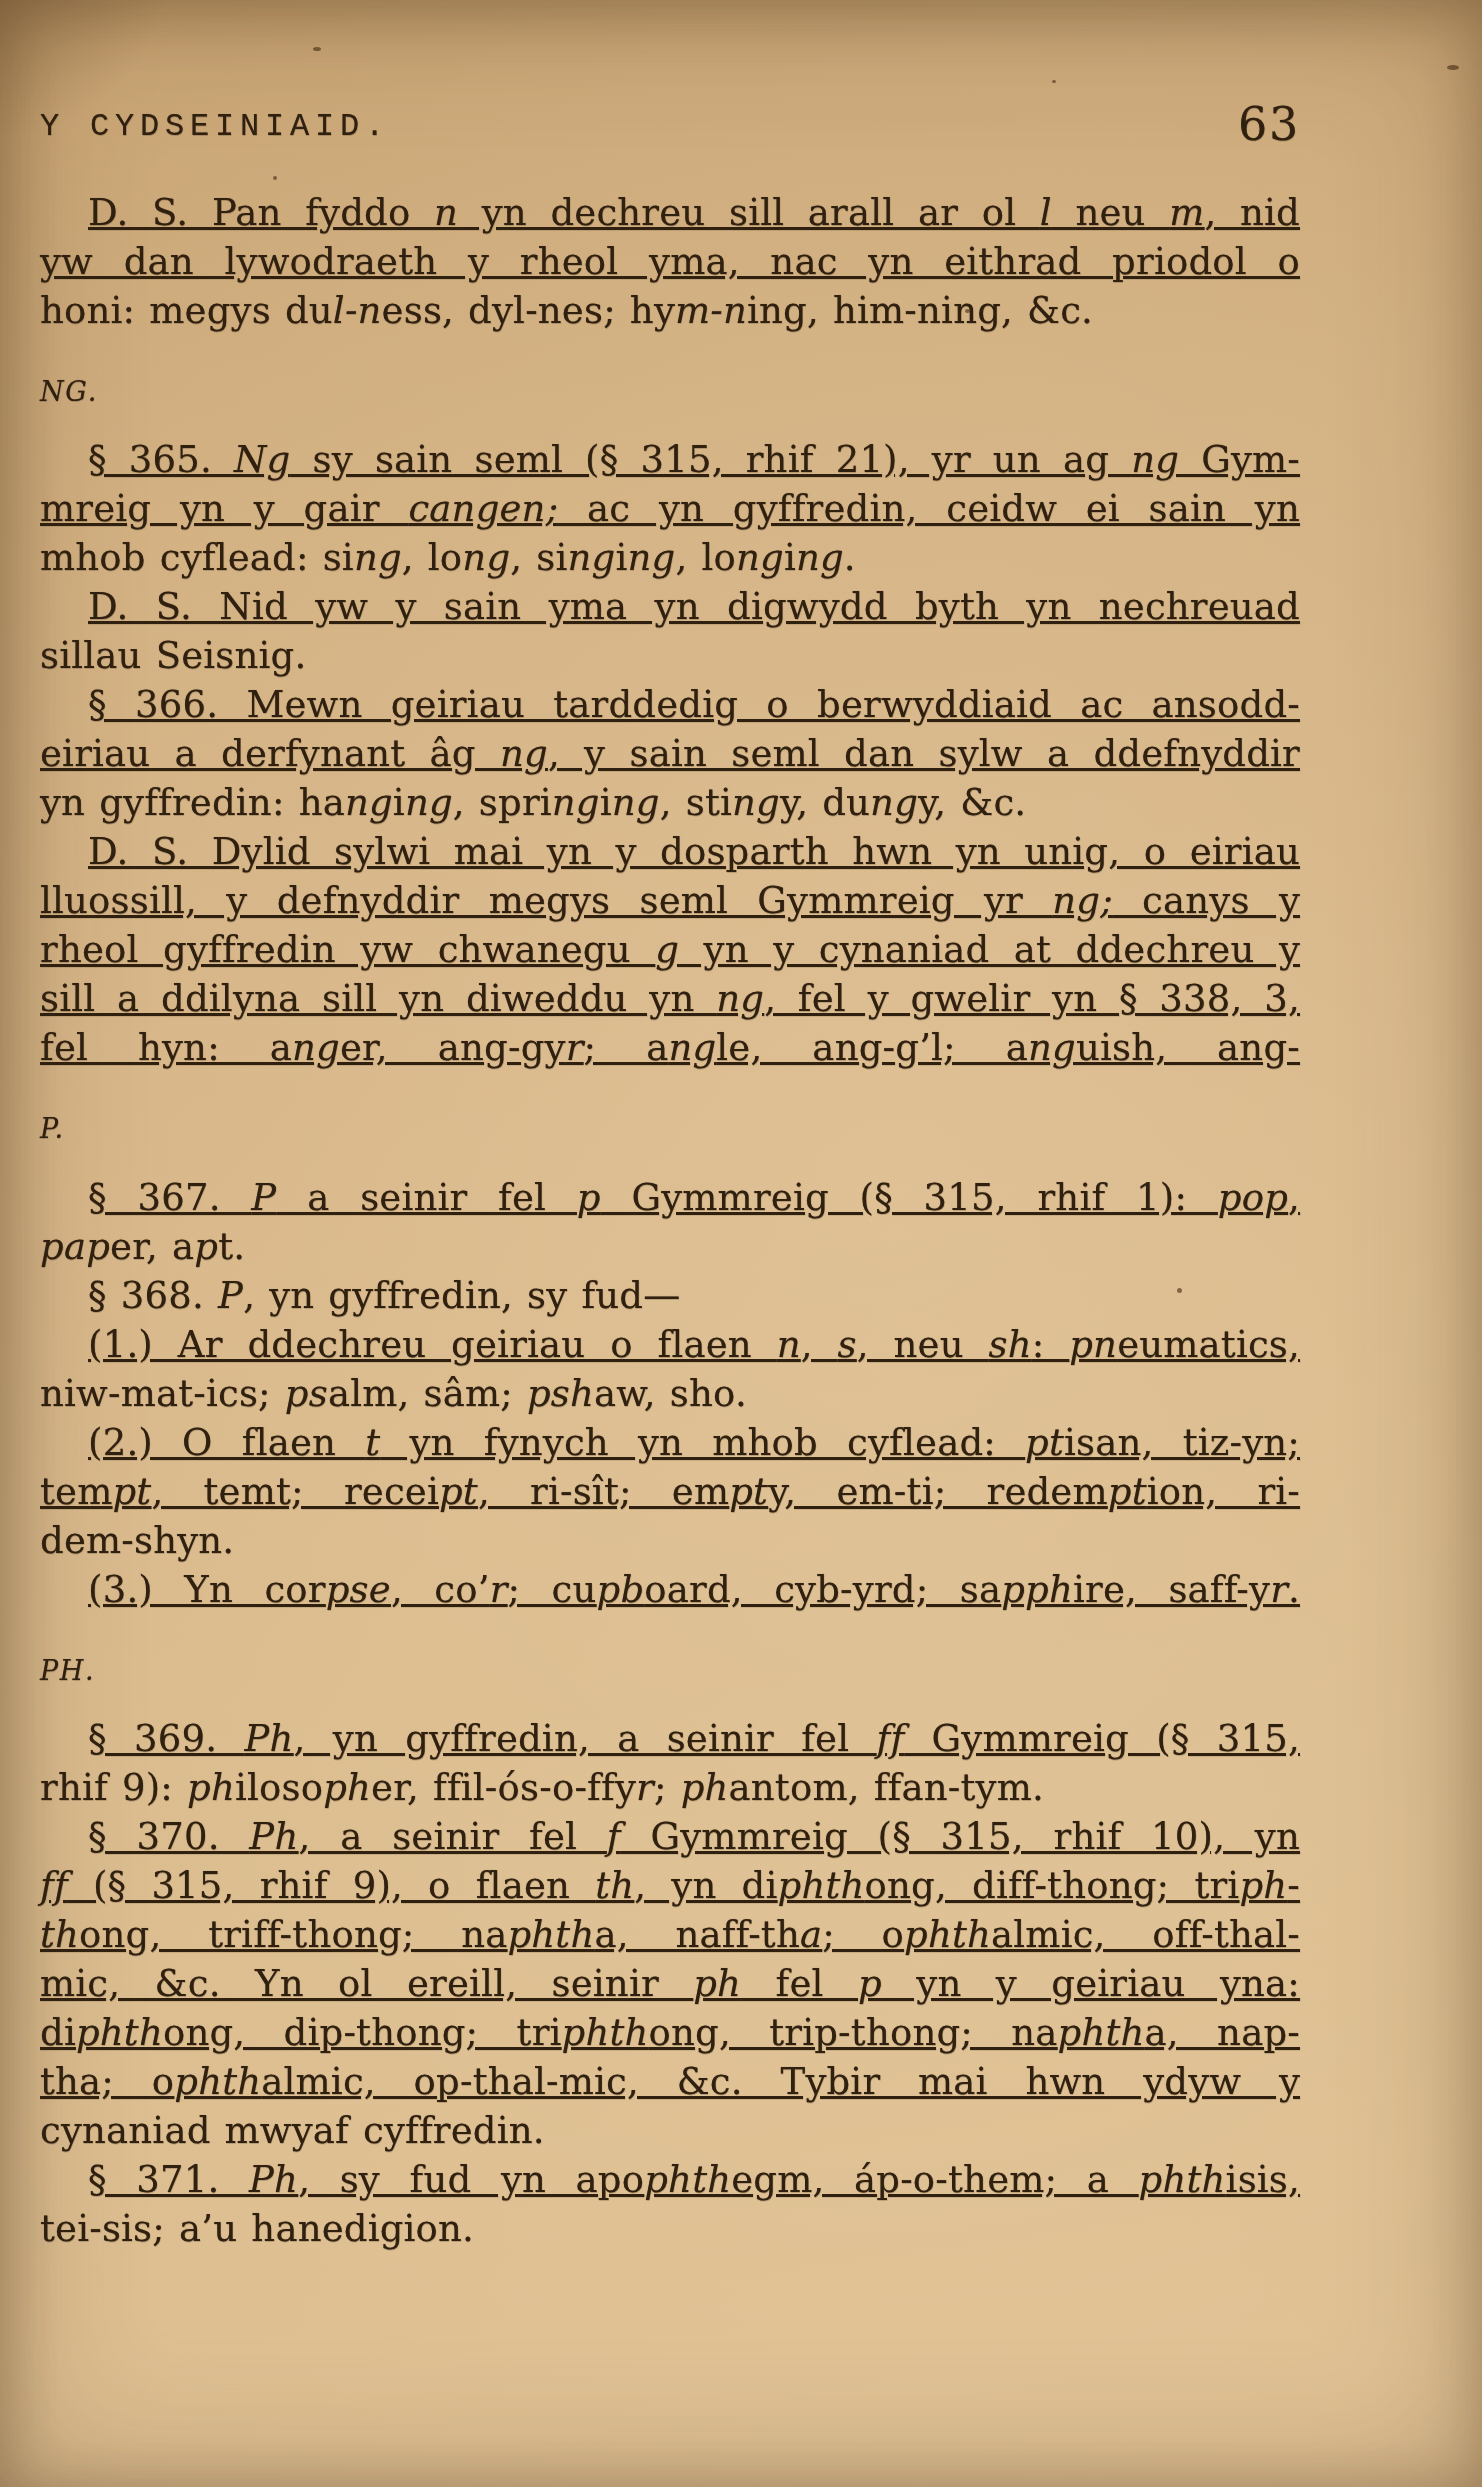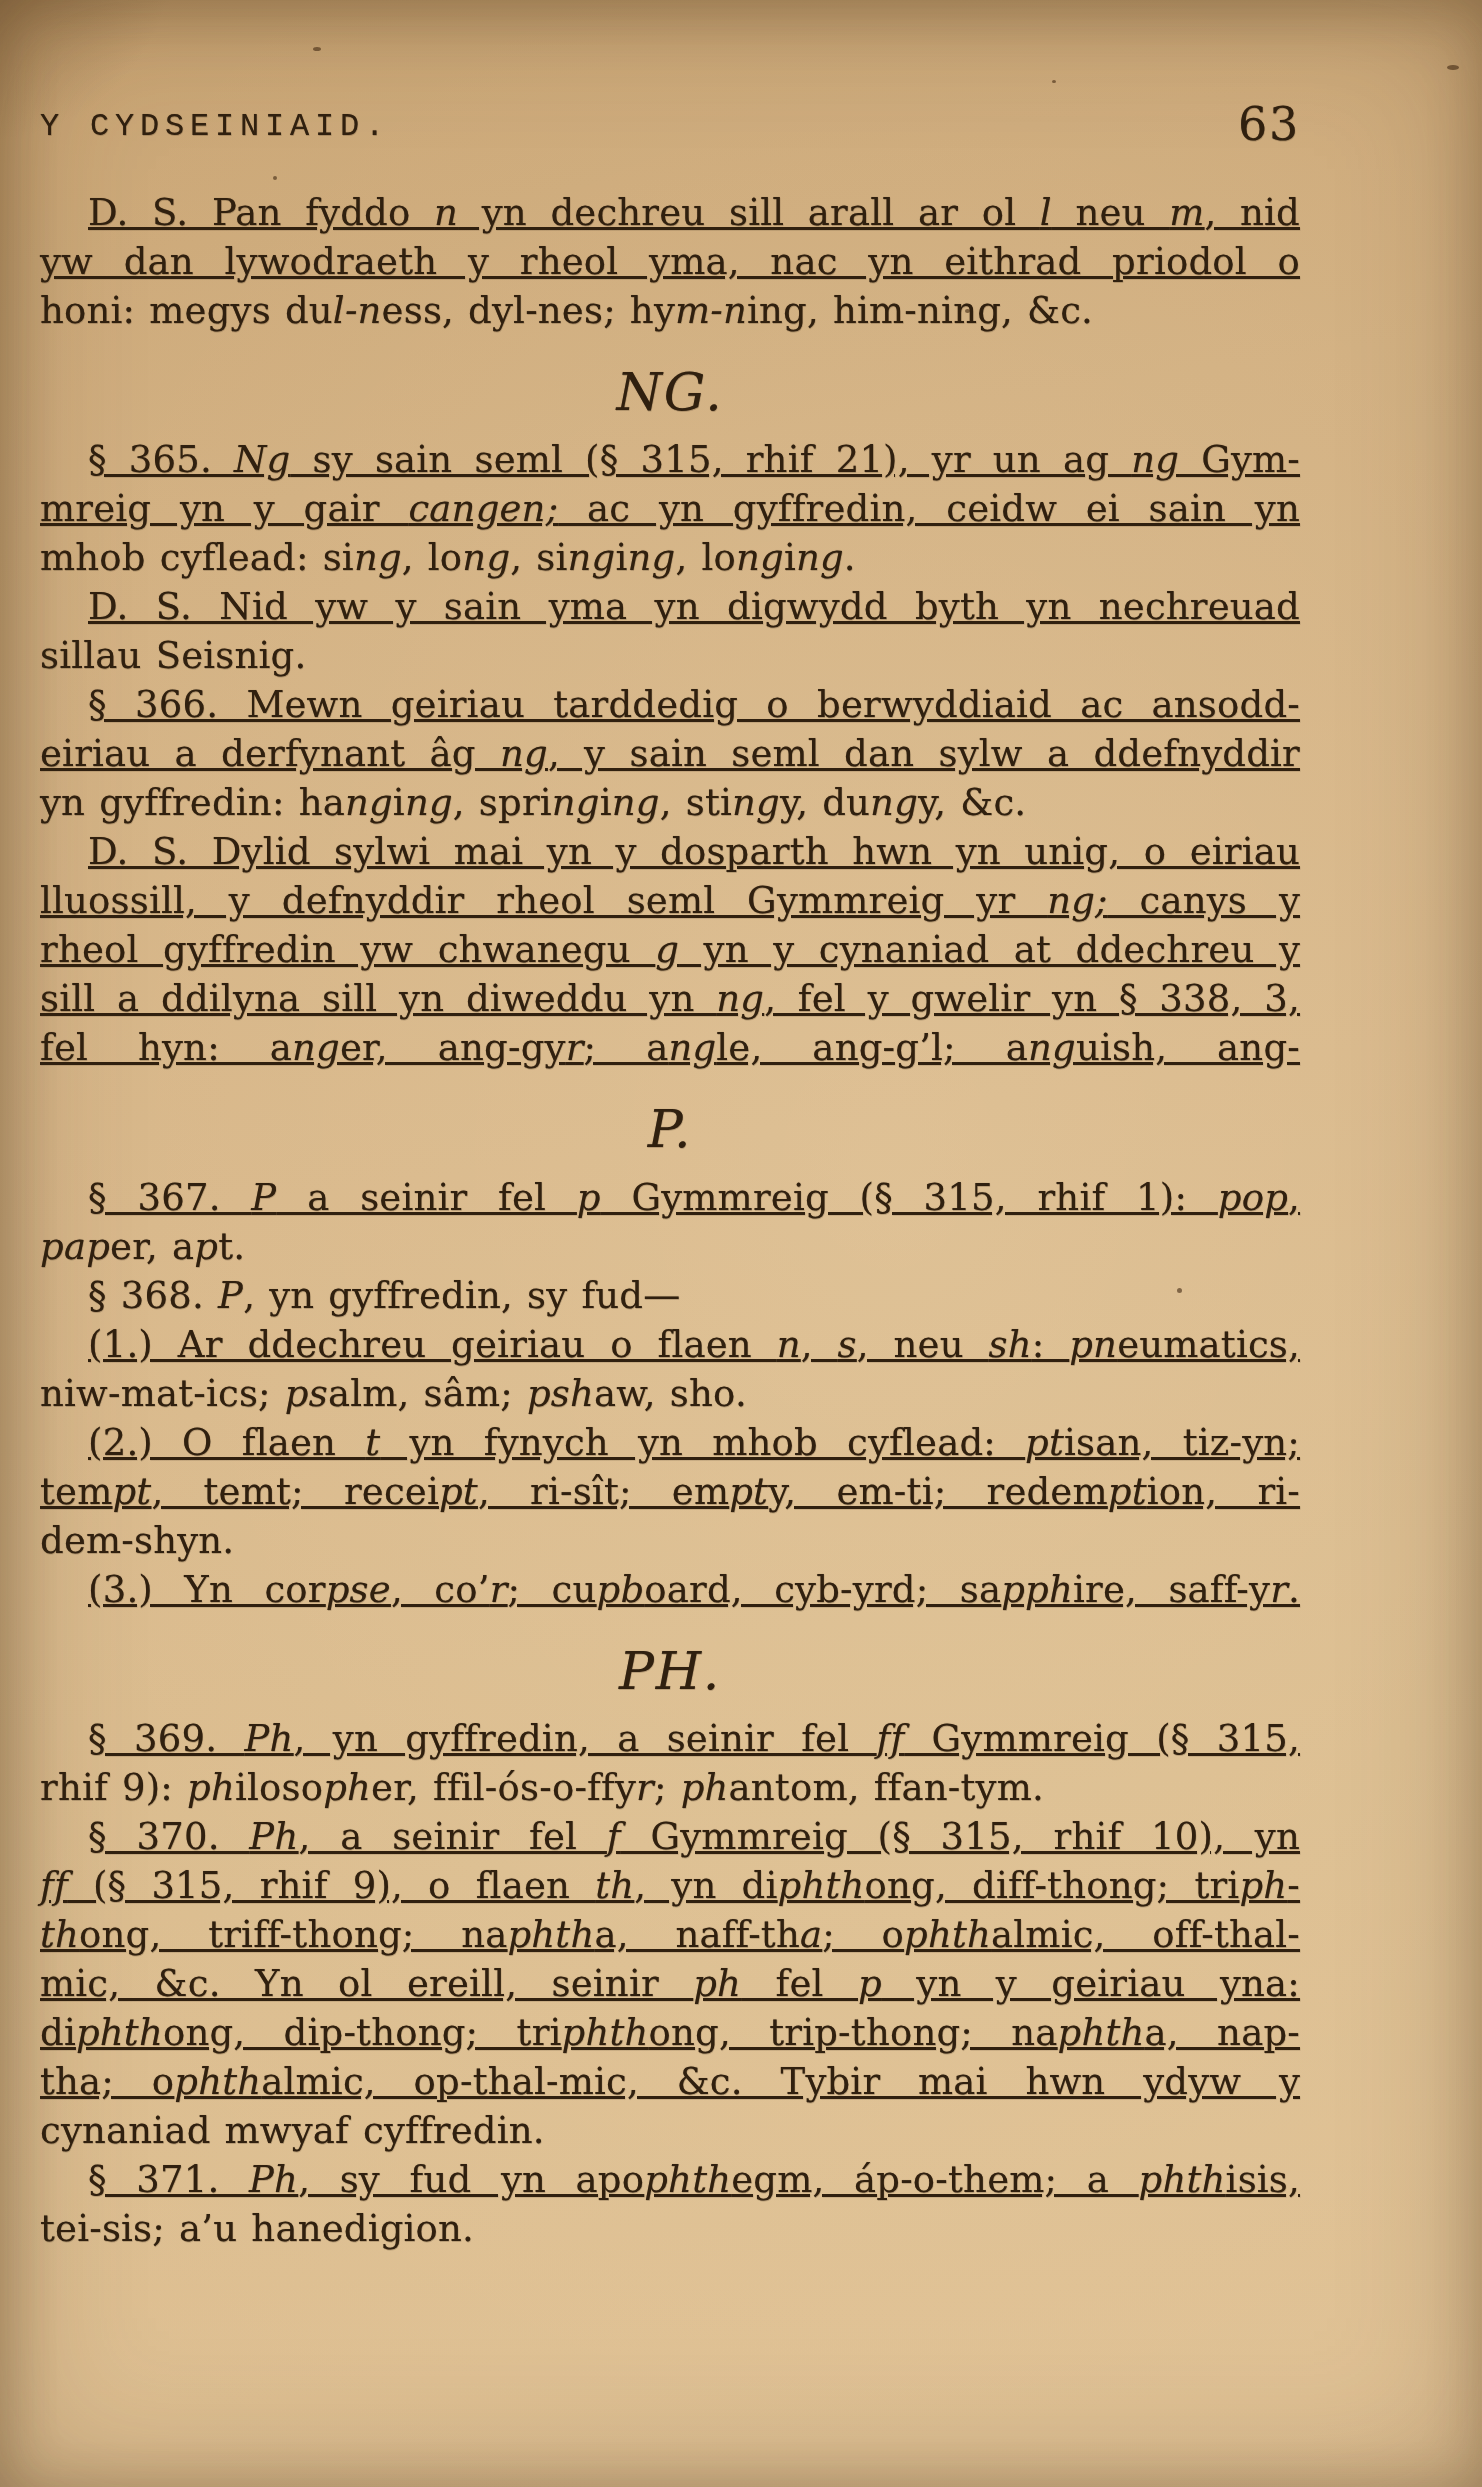--- a/index.html
+++ b/index.html
@@ -38,22 +38,22 @@
     height:49px;line-height:49px;
     letter-spacing:0.2px;word-spacing:2.1px;
     white-space:normal;
   }
   .line.first{text-indent:48px;}
   .line.j{text-align:justify;text-align-last:justify;text-decoration:underline;}
   .it{font-style:italic;}
   .rm{font-style:normal;}
 
   .heading{
-    text-align:center;
-    font-size:52px;line-height:50px;
+    text-align:left;
+    font-size:27px;line-height:50px;
     margin:32px 0 18.3px 0;
     letter-spacing:1.7px;
   }
 
   .speck{
     position:absolute;background:rgba(66,42,18,.6);
     border-radius:50%;filter:blur(0.5px);
   }
 </style>
 </head>
@@ -80,21 +80,21 @@
         <div class="line first j"><span class="rm">D. S. Nid yw y sain yma yn digwydd byth yn nechreuad</span></div>
         <div class="line"><span class="rm">sillau Seisnig.</span></div>
       </div>
       <div class="para">
         <div class="line first j"><span class="rm">§ 366. Mewn geiriau tarddedig o berwyddiaid ac ansodd-</span></div>
         <div class="line j"><span class="rm">eiriau a derfynant âg </span><span class="it">ng</span><span class="rm">, y sain seml dan sylw a ddefnyddir</span></div>
         <div class="line"><span class="rm">yn gyffredin: ha</span><span class="it">ng</span><span class="rm">i</span><span class="it">ng</span><span class="rm">, spri</span><span class="it">ng</span><span class="rm">i</span><span class="it">ng</span><span class="rm">, sti</span><span class="it">ng</span><span class="rm">y, du</span><span class="it">ng</span><span class="rm">y, &amp;c.</span></div>
       </div>
       <div class="para">
         <div class="line first j"><span class="rm">D. S. Dylid sylwi mai yn y dosparth hwn yn unig, o eiriau</span></div>
-        <div class="line j"><span class="rm">lluossill, y defnyddir rheol seml Gymmreig yr </span><span class="it">ng;</span><span class="rm"> canys y</span></div>
+        <div class="line j"><span class="rm">lluossill, y defnyddir megys seml Gymmreig yr </span><span class="it">ng;</span><span class="rm"> canys y</span></div>
         <div class="line j"><span class="rm">rheol gyffredin yw chwanegu </span><span class="it">g</span><span class="rm"> yn y cynaniad at ddechreu y</span></div>
         <div class="line j"><span class="rm">sill a ddilyna sill yn diweddu yn </span><span class="it">ng</span><span class="rm">, fel y gwelir yn § 338, 3,</span></div>
         <div class="line j"><span class="rm">fel hyn: a</span><span class="it">ng</span><span class="rm">er, ang-gy</span><span class="it">r</span><span class="rm">; a</span><span class="it">ng</span><span class="rm">le, ang-g’l; a</span><span class="it">ng</span><span class="rm">uish, ang-</span></div>
       </div>
       <div class="heading"><span class="it">P.</span></div>
       <div class="para">
         <div class="line first j"><span class="rm">§ 367. </span><span class="it">P</span><span class="rm"> a seinir fel </span><span class="it">p</span><span class="rm"> Gymmreig (§ 315, rhif 1): </span><span class="it">pop</span><span class="rm">,</span></div>
         <div class="line"><span class="it">pap</span><span class="rm">er, a</span><span class="it">p</span><span class="rm">t.</span></div>
       </div>
       <div class="para">

